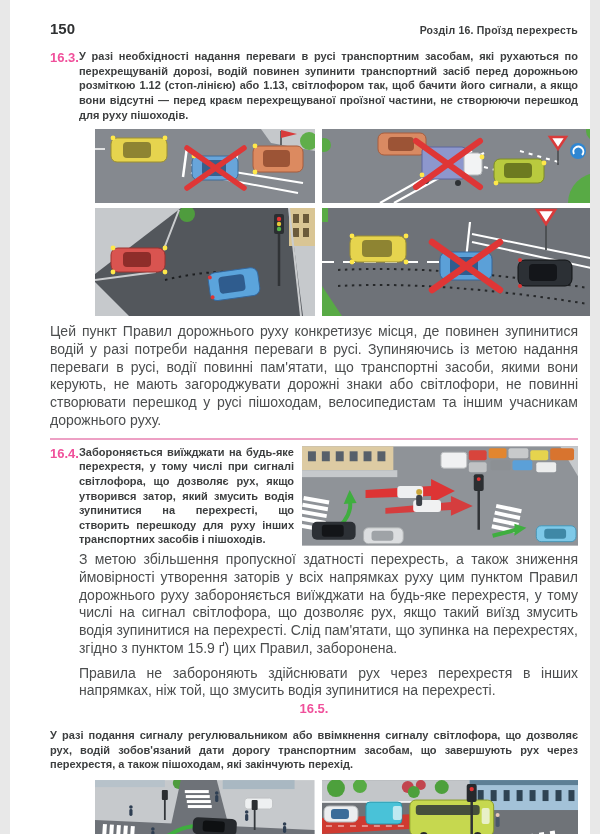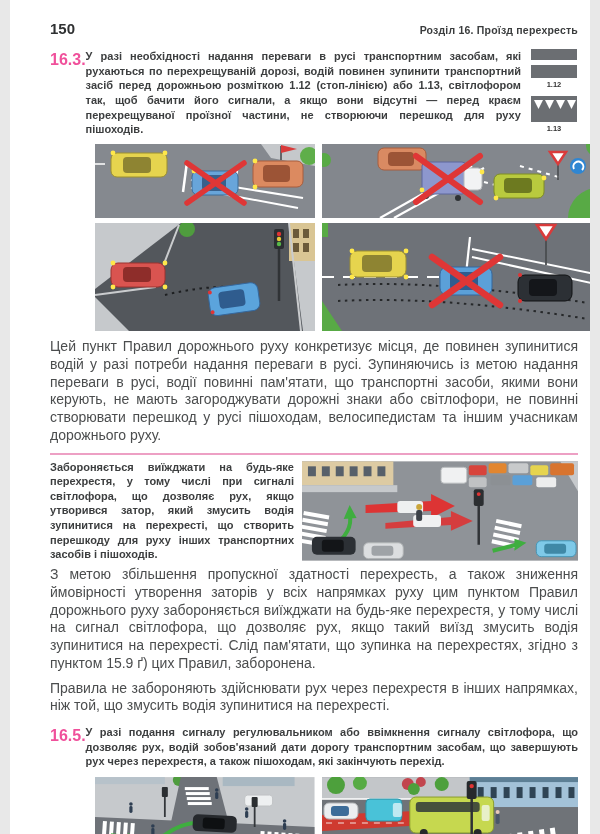--- a/index.html
+++ b/index.html
@@ -6,21 +6,21 @@
   .page{
     position:relative;width:580px;height:834px;margin:0 auto;background:#ffffff;
     font-family:"Liberation Sans",sans-serif;color:#3c3e3f;overflow:hidden;box-sizing:border-box;
     padding:20px 12px 0 40px;
   }
   header{display:flex;justify-content:space-between;align-items:baseline;}
   .page-num{font-size:15px;font-weight:700;color:#2f3132;}
   .chapter{font-size:10.5px;font-weight:700;color:#3a3c3d;letter-spacing:.2px;}
 
   .sec{display:flex;margin-top:12px;}
-  .sec-num{flex:0 0 28px;font-size:16px;font-weight:800;color:#f0509b;line-height:1.35;text-align:center;}
+  .sec-num{flex:0 0 28px;font-size:13px;font-weight:800;color:#f0509b;line-height:1.35;text-align:center;}
   .sec-body{flex:1;min-width:0;}
   .rule-text{margin:0;font-size:11px;font-weight:700;color:#3c3e3f;line-height:1.33;text-align:justify;}
   .comment{margin:7px 0 0 0;font-size:14px;font-weight:400;color:#4b4d4e;line-height:1.27;text-align:justify;}
   .comment-wide{margin:7px 0 0 40px;padding-right:0;}
 
   
   .markings{float:right;width:48px;margin:0 0 4px 9px;display:flex;flex-direction:column;align-items:center;gap:7px;}
   .marking{display:flex;flex-direction:column;align-items:center;}
   .m-ico{width:46px;display:block;}
   .m112{height:29px;background:#6b6e72;position:relative;}
@@ -43,38 +43,20 @@
 <div class="page">
 
   <header>
     <span class="page-num">150</span>
     <span class="chapter">Розділ 16.  Проїзд перехресть</span>
   </header>
 
   <section class="sec">
     <span class="sec-num">16.3.</span>
     <div class="sec-body">
-      <div class="markings">
-        <div class="marking">
-          <span class="m-ico m112">
-              <i></i>
-            </span>
-          <span class="m-label">1.12</span>
-        </div>
-        <div class="marking">
-          <svg class="m-ico" width="46" height="26" viewBox="0 0 46 26">
-            <rect width="46" height="26" fill="#6b6e72"></rect>
-            <polygon points="3,4 12,4 7.5,13" fill="#fff"></polygon>
-            <polygon points="14,4 23,4 18.5,13" fill="#fff"></polygon>
-            <polygon points="25,4 34,4 29.5,13" fill="#fff"></polygon>
-            <polygon points="36,4 45,4 40.5,13" fill="#fff"></polygon>
-          </svg>
-          <span class="m-label">1.13</span>
-        </div>
-      </div>
       <p class="rule-text">У разі необхідності надання переваги в русі транспортним засобам, які рухаються по перехрещуваній дорозі, водій повинен зупинити транспортний засіб перед дорожньою розміткою 1.12 (стоп-лінією) або 1.13, світлофором так, щоб бачити його сигнали, а якщо вони відсутні — перед краєм перехрещуваної проїзної частини, не створюючи перешкод для руху пішоходів.</p>
     </div>
   </section>
 
   <div class="fig-grid">
 
     <svg class="fig" viewBox="0 0 220 74">
       <rect width="220" height="74" fill="#85898f"></rect>
       <polygon points="166,0 220,0 220,22 176,14" fill="#c5c8cb"></polygon>
       <circle cx="214" cy="12" r="9" fill="#5fae4a"></circle>
@@ -207,20 +189,21 @@
       <line x1="224" y1="8" x2="224" y2="42" stroke="#4a4d50" stroke-width="1.8"></line>
       <polygon points="215,2 233,2 224,16" fill="#fff" stroke="#d93b3b" stroke-width="2.6"></polygon>
     </svg>
   </div>
 
   <p class="comment comment-wide" style="margin-left:0;">Цей пункт Правил дорожнього руху конкретизує місця, де повинен зупинитися водій у разі потреби надання переваги в русі. Зупиняючись із метою надання переваги в русі, водії повинні пам'ятати, що транспортні засоби, якими вони керують, не мають загороджувати дорожні знаки або світлофори, не повинні створювати перешкод у русі пішоходам, велосипедистам та іншим учасникам дорожнього руху.</p>
 
   <hr class="divider">
 
   <section class="sec" style="margin-top:0;">
+    <span class="sec-num">16.4.</span>
     <div class="sec-body">
       <svg class="fig-164" viewBox="0 0 278 100">
         <rect width="278" height="100" fill="#8f9398"></rect>
         <rect x="0" y="0" width="92" height="24" fill="#ddcba3"></rect>
         <rect x="6" y="5" width="8" height="10" fill="#57606a"></rect>
           <rect x="20" y="5" width="8" height="10" fill="#57606a"></rect>
         <rect x="34" y="5" width="8" height="10" fill="#57606a"></rect>
           <rect x="48" y="5" width="8" height="10" fill="#57606a"></rect>
         <rect x="62" y="5" width="8" height="10" fill="#57606a"></rect>
           <rect x="76" y="5" width="8" height="10" fill="#57606a"></rect>
@@ -275,21 +258,21 @@
         <circle cx="118" cy="46" r="3" fill="#caa53a"></circle>
           <rect x="115" y="49" width="6" height="11" rx="2" fill="#3c4148"></rect>
       </svg>
       <p class="rule-text">Забороняється виїжджати на будь-яке перехрестя, у тому числі при сигналі світлофора, що дозволяє рух, якщо утворився затор, який змусить водія зупинитися на перехресті, що створить перешкоду для руху інших транспортних засобів і пішоходів.</p>
       <p class="comment" style="margin-top:4px;">З метою збільшення пропускної здатності перехресть, а також зниження ймовірності утворення заторів у всіх напрямках руху цим пунктом Правил дорожнього руху забороняється виїжджати на будь-яке перехрестя, у тому числі на сигнал світлофора, що дозволяє рух, якщо такий виїзд змусить водія зупинитися на перехресті. Слід пам'ятати, що зупинка на перехрестях, згідно з пунктом 15.9 ґ) цих Правил, заборонена.</p>
       <p class="comment" style="">Правила не забороняють здійснювати рух через перехрестя в інших напрямках, ніж той, що змусить водія зупинитися на перехресті.</p>
     </div>
   </section>
 
 
-  <section class="sec" style="margin-top:10px;">
+  <section class="sec" style="margin-top:0;flex-direction:column;">
     <span class="sec-num">16.5.</span>
     <div class="sec-body">
       <p class="rule-text">У разі подання сигналу регулювальником або ввімкнення сигналу світлофора, що дозволяє рух, водій зобов'язаний дати дорогу транспортним засобам, що завершують рух через перехрестя, а також пішоходам, які закінчують перехід.</p>
     </div>
   </section>
 
   <div class="fig-row">
     <svg class="f-left" viewBox="0 0 220 92">
       <rect width="220" height="92" fill="#c6c9cc"></rect>
       <rect x="0" y="0" width="70" height="7" fill="#b7c2ca"></rect>

